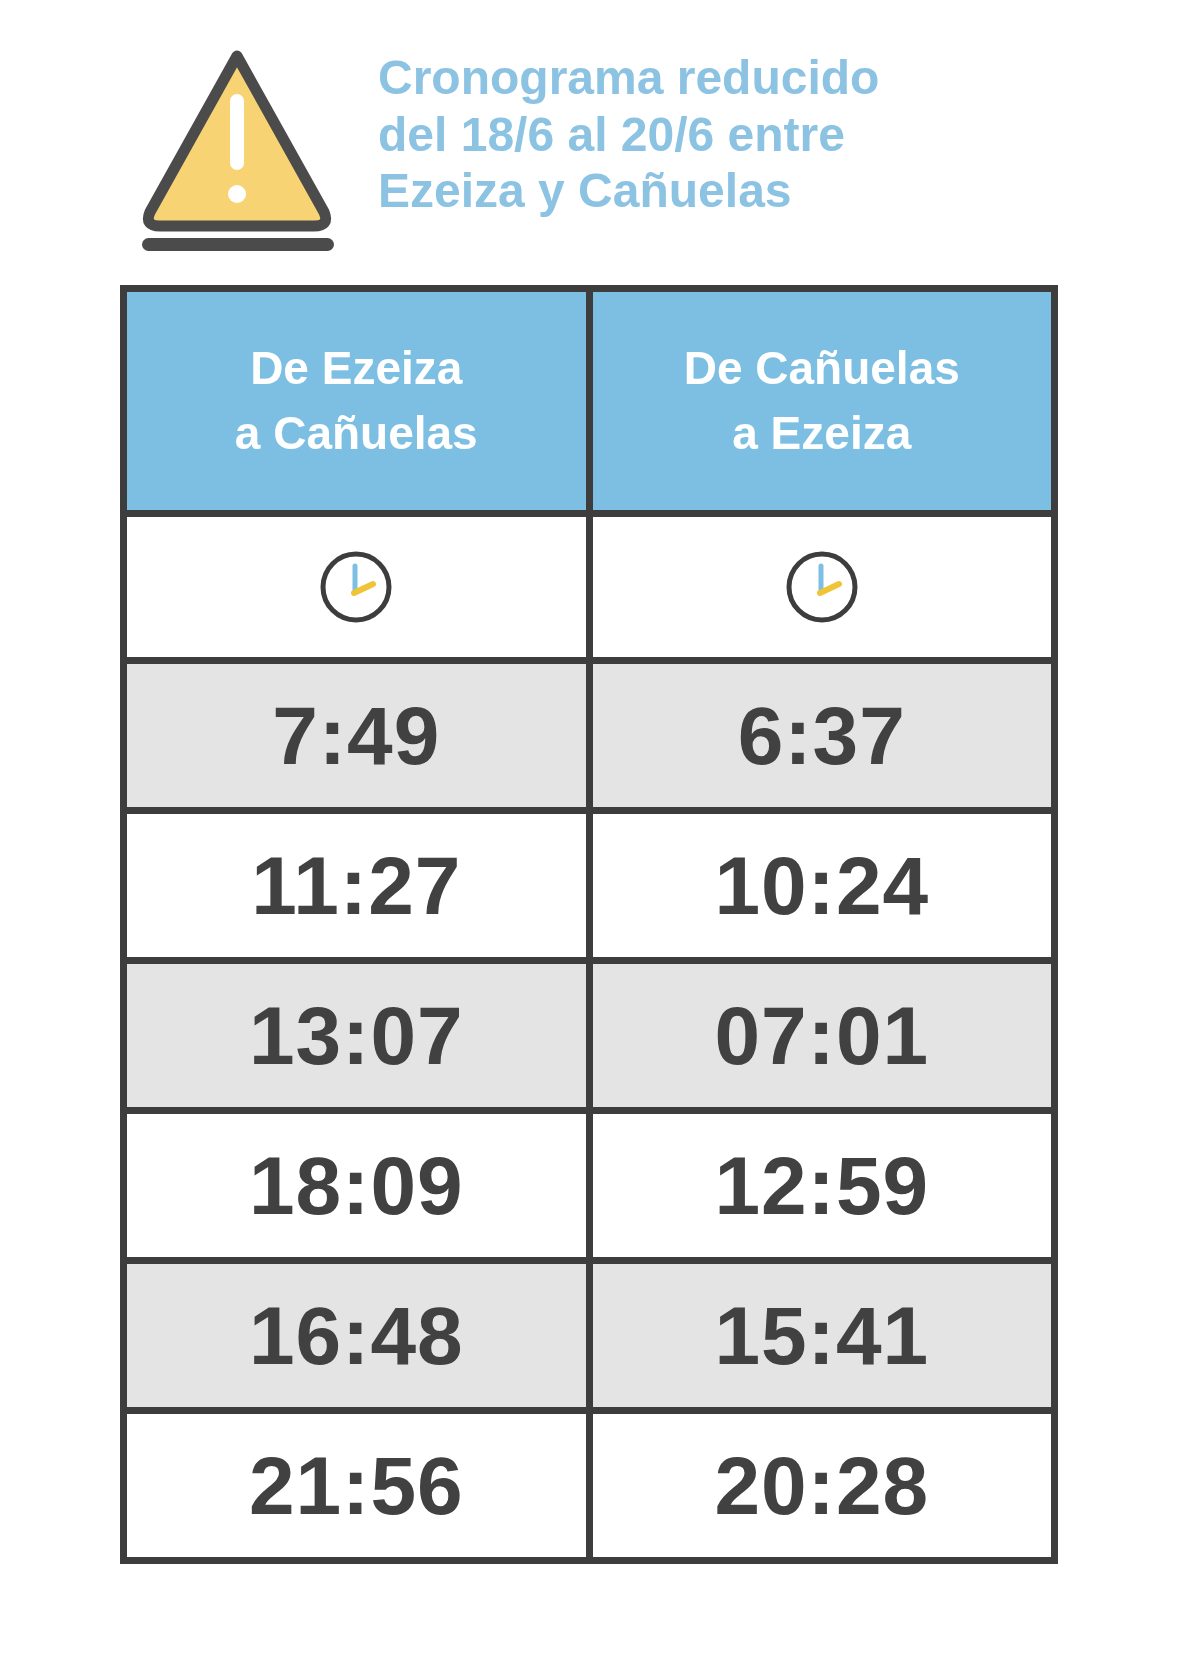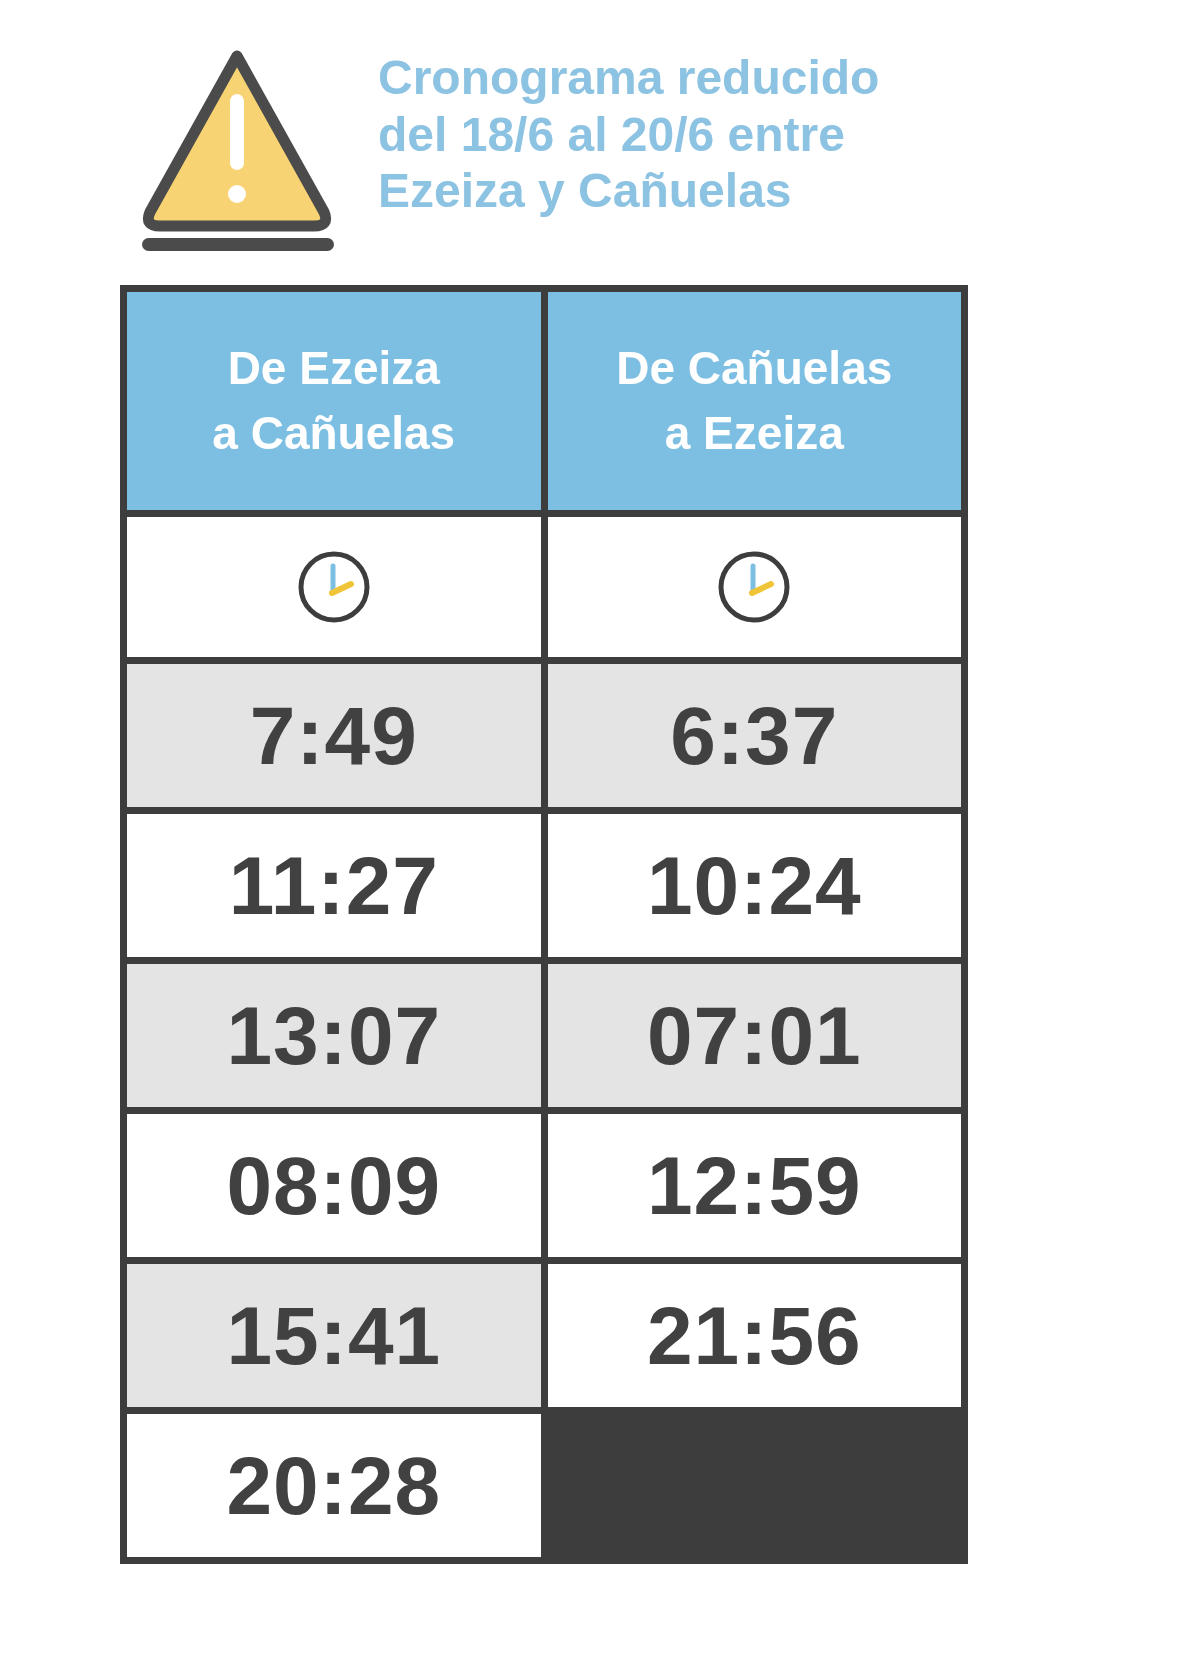--- a/index.html
+++ b/index.html
@@ -33,21 +33,21 @@
     font-size: 48px;
     line-height: 1.18;
     font-weight: bold;
     color: #8cc2e2;
     letter-spacing: 0px;
   }
 
   
   .timetable {
     margin: 33px 12px 0 120px;
-    width: 848px;
+    width: 938px;
     box-sizing: border-box;
     background: #3d3d3d;          
     padding: 7px;
     display: grid;
     grid-template-columns: 1fr 1fr;
     grid-template-rows: 218px 140px repeat(6, 143px);
     gap: 7px;
   }
   .cell {
     display: flex;
@@ -118,20 +118,21 @@
         <line x1="36" y1="44" x2="55" y2="35" stroke="#f0c437" stroke-width="6" stroke-linecap="round"></line>
       </svg>
     </div>
 
   <div class="cell time-cell alt">7:49</div>
       <div class="cell time-cell alt">6:37</div>
       <div class="cell time-cell">11:27</div>
       <div class="cell time-cell">10:24</div>
       <div class="cell time-cell alt">13:07</div>
       <div class="cell time-cell alt">07:01</div>
-      <div class="cell time-cell">08:09</div>
+      <div class="cell time-cell">18:09</div>
       <div class="cell time-cell">12:59</div>
+      <div class="cell time-cell alt">16:48</div>
       <div class="cell time-cell alt">15:41</div>
       <div class="cell time-cell">21:56</div>
       <div class="cell time-cell">20:28</div>
     </div>
 
 </div>
 
 </body></html>

